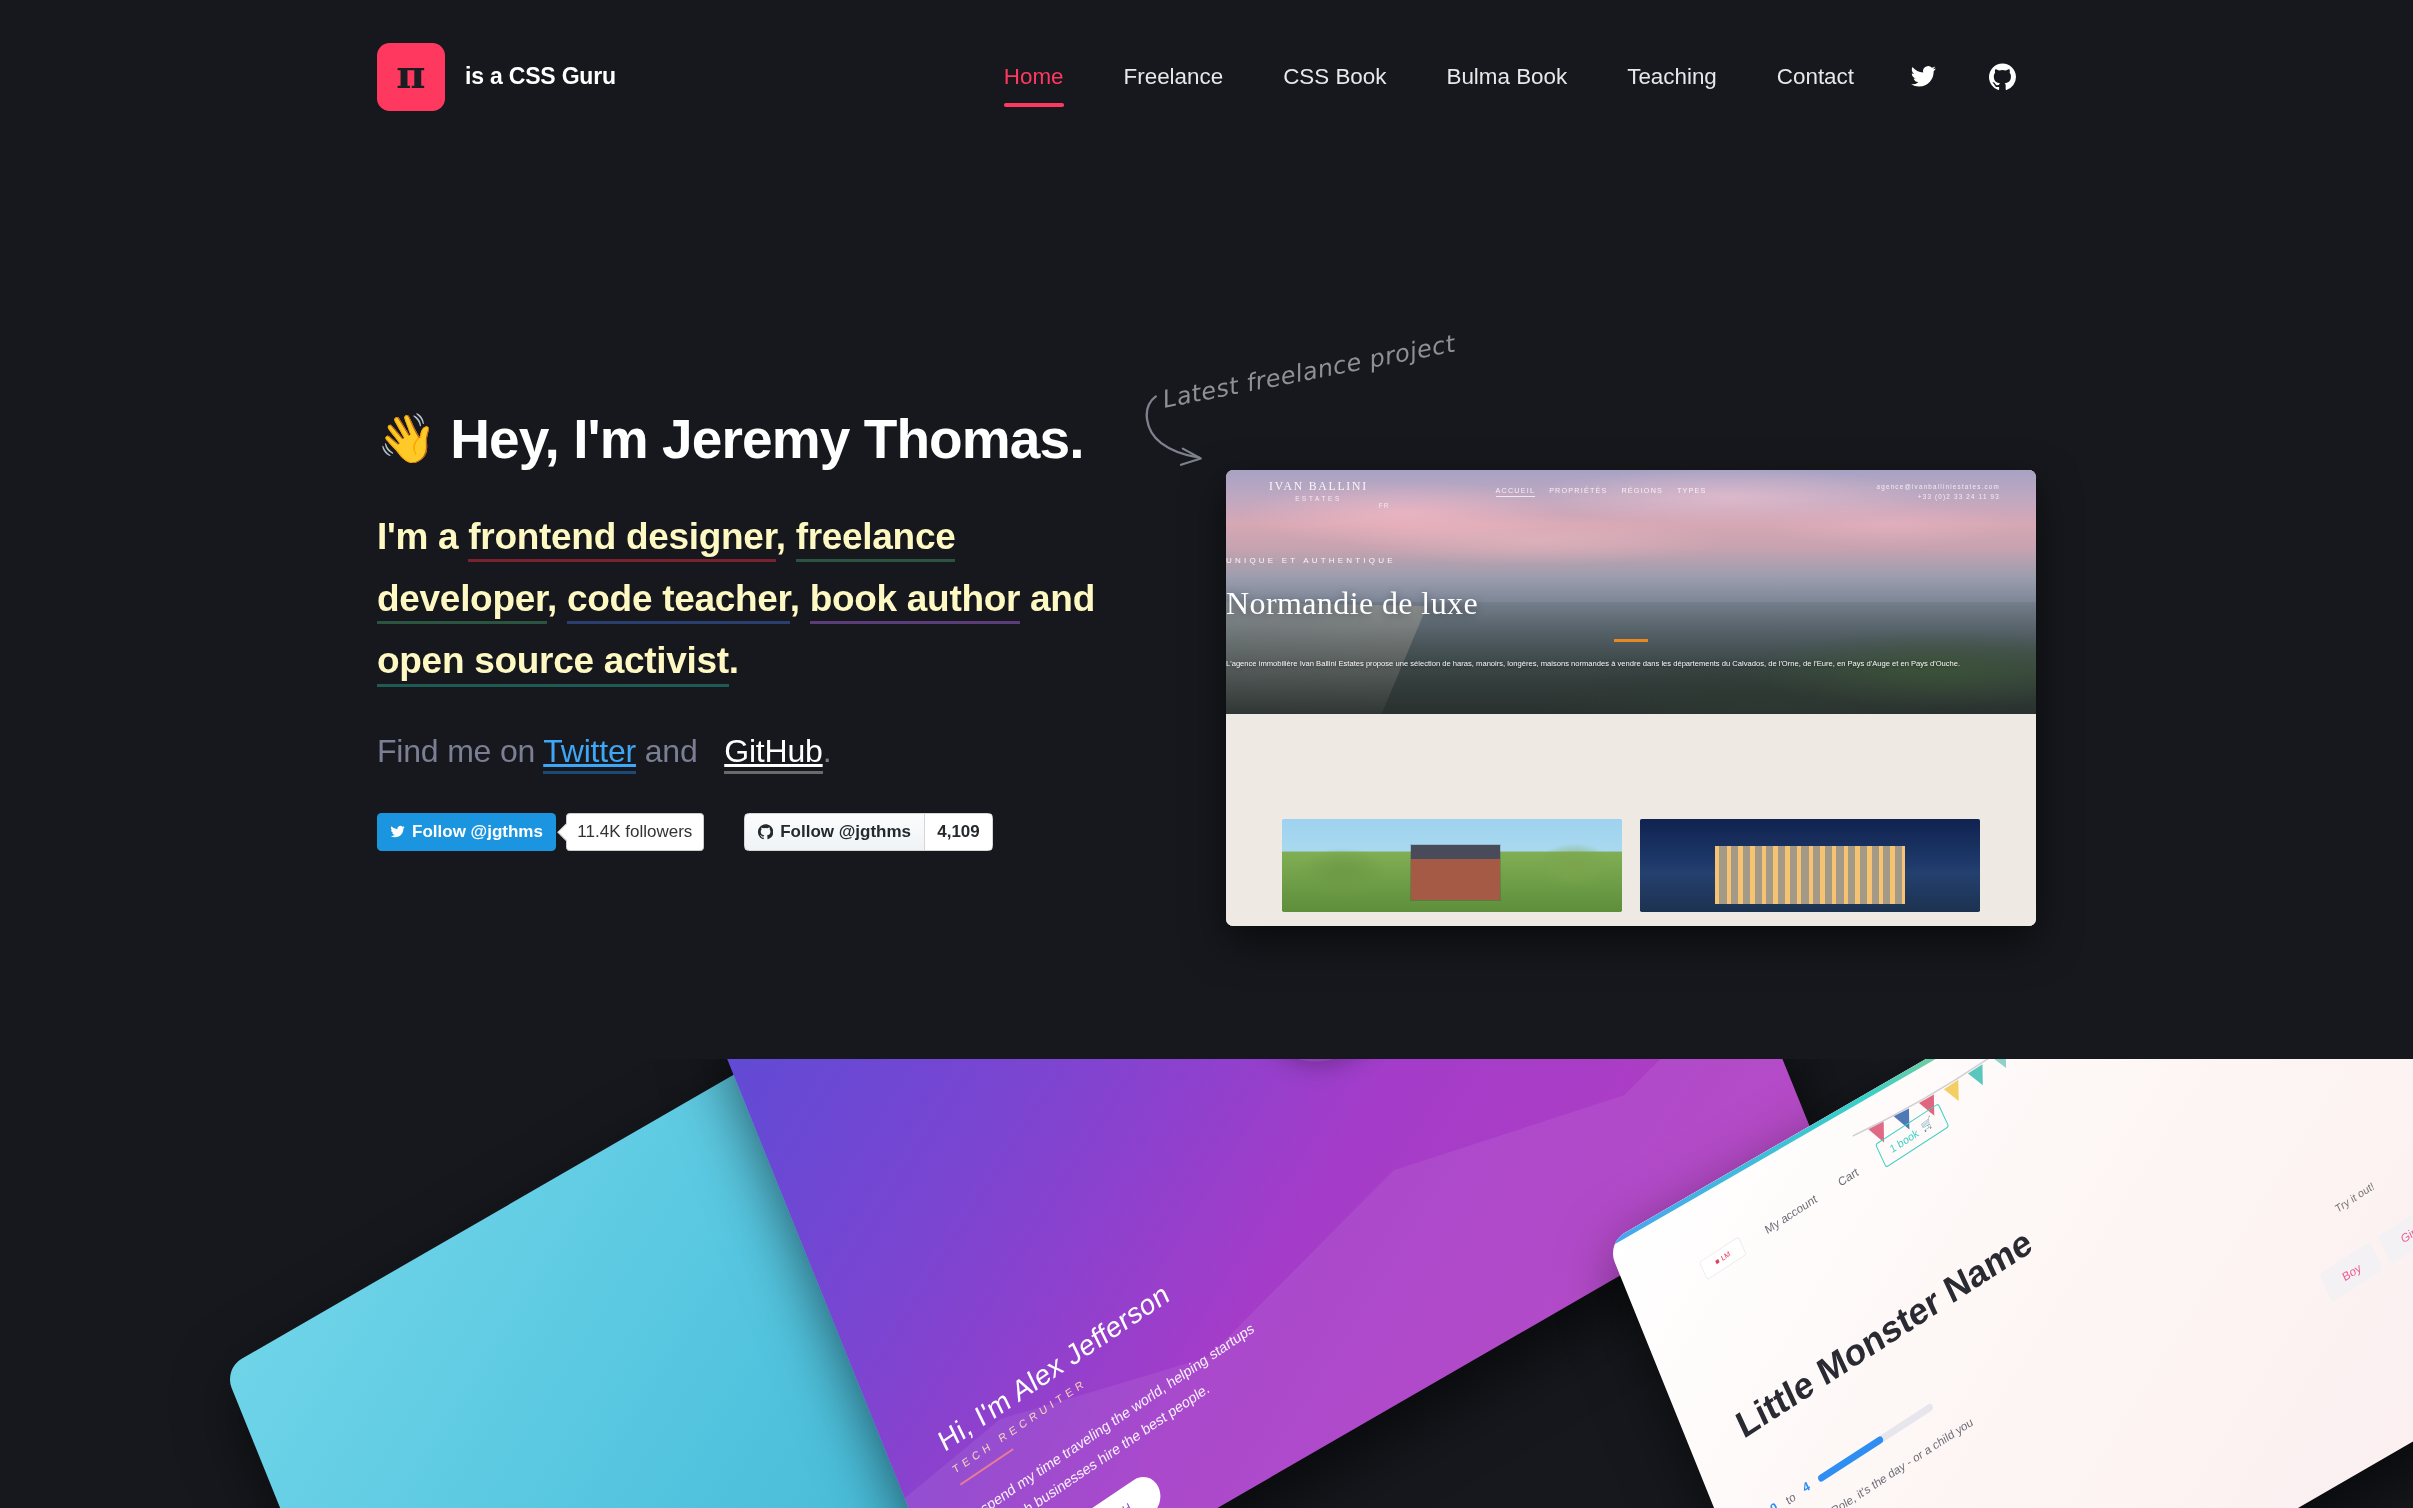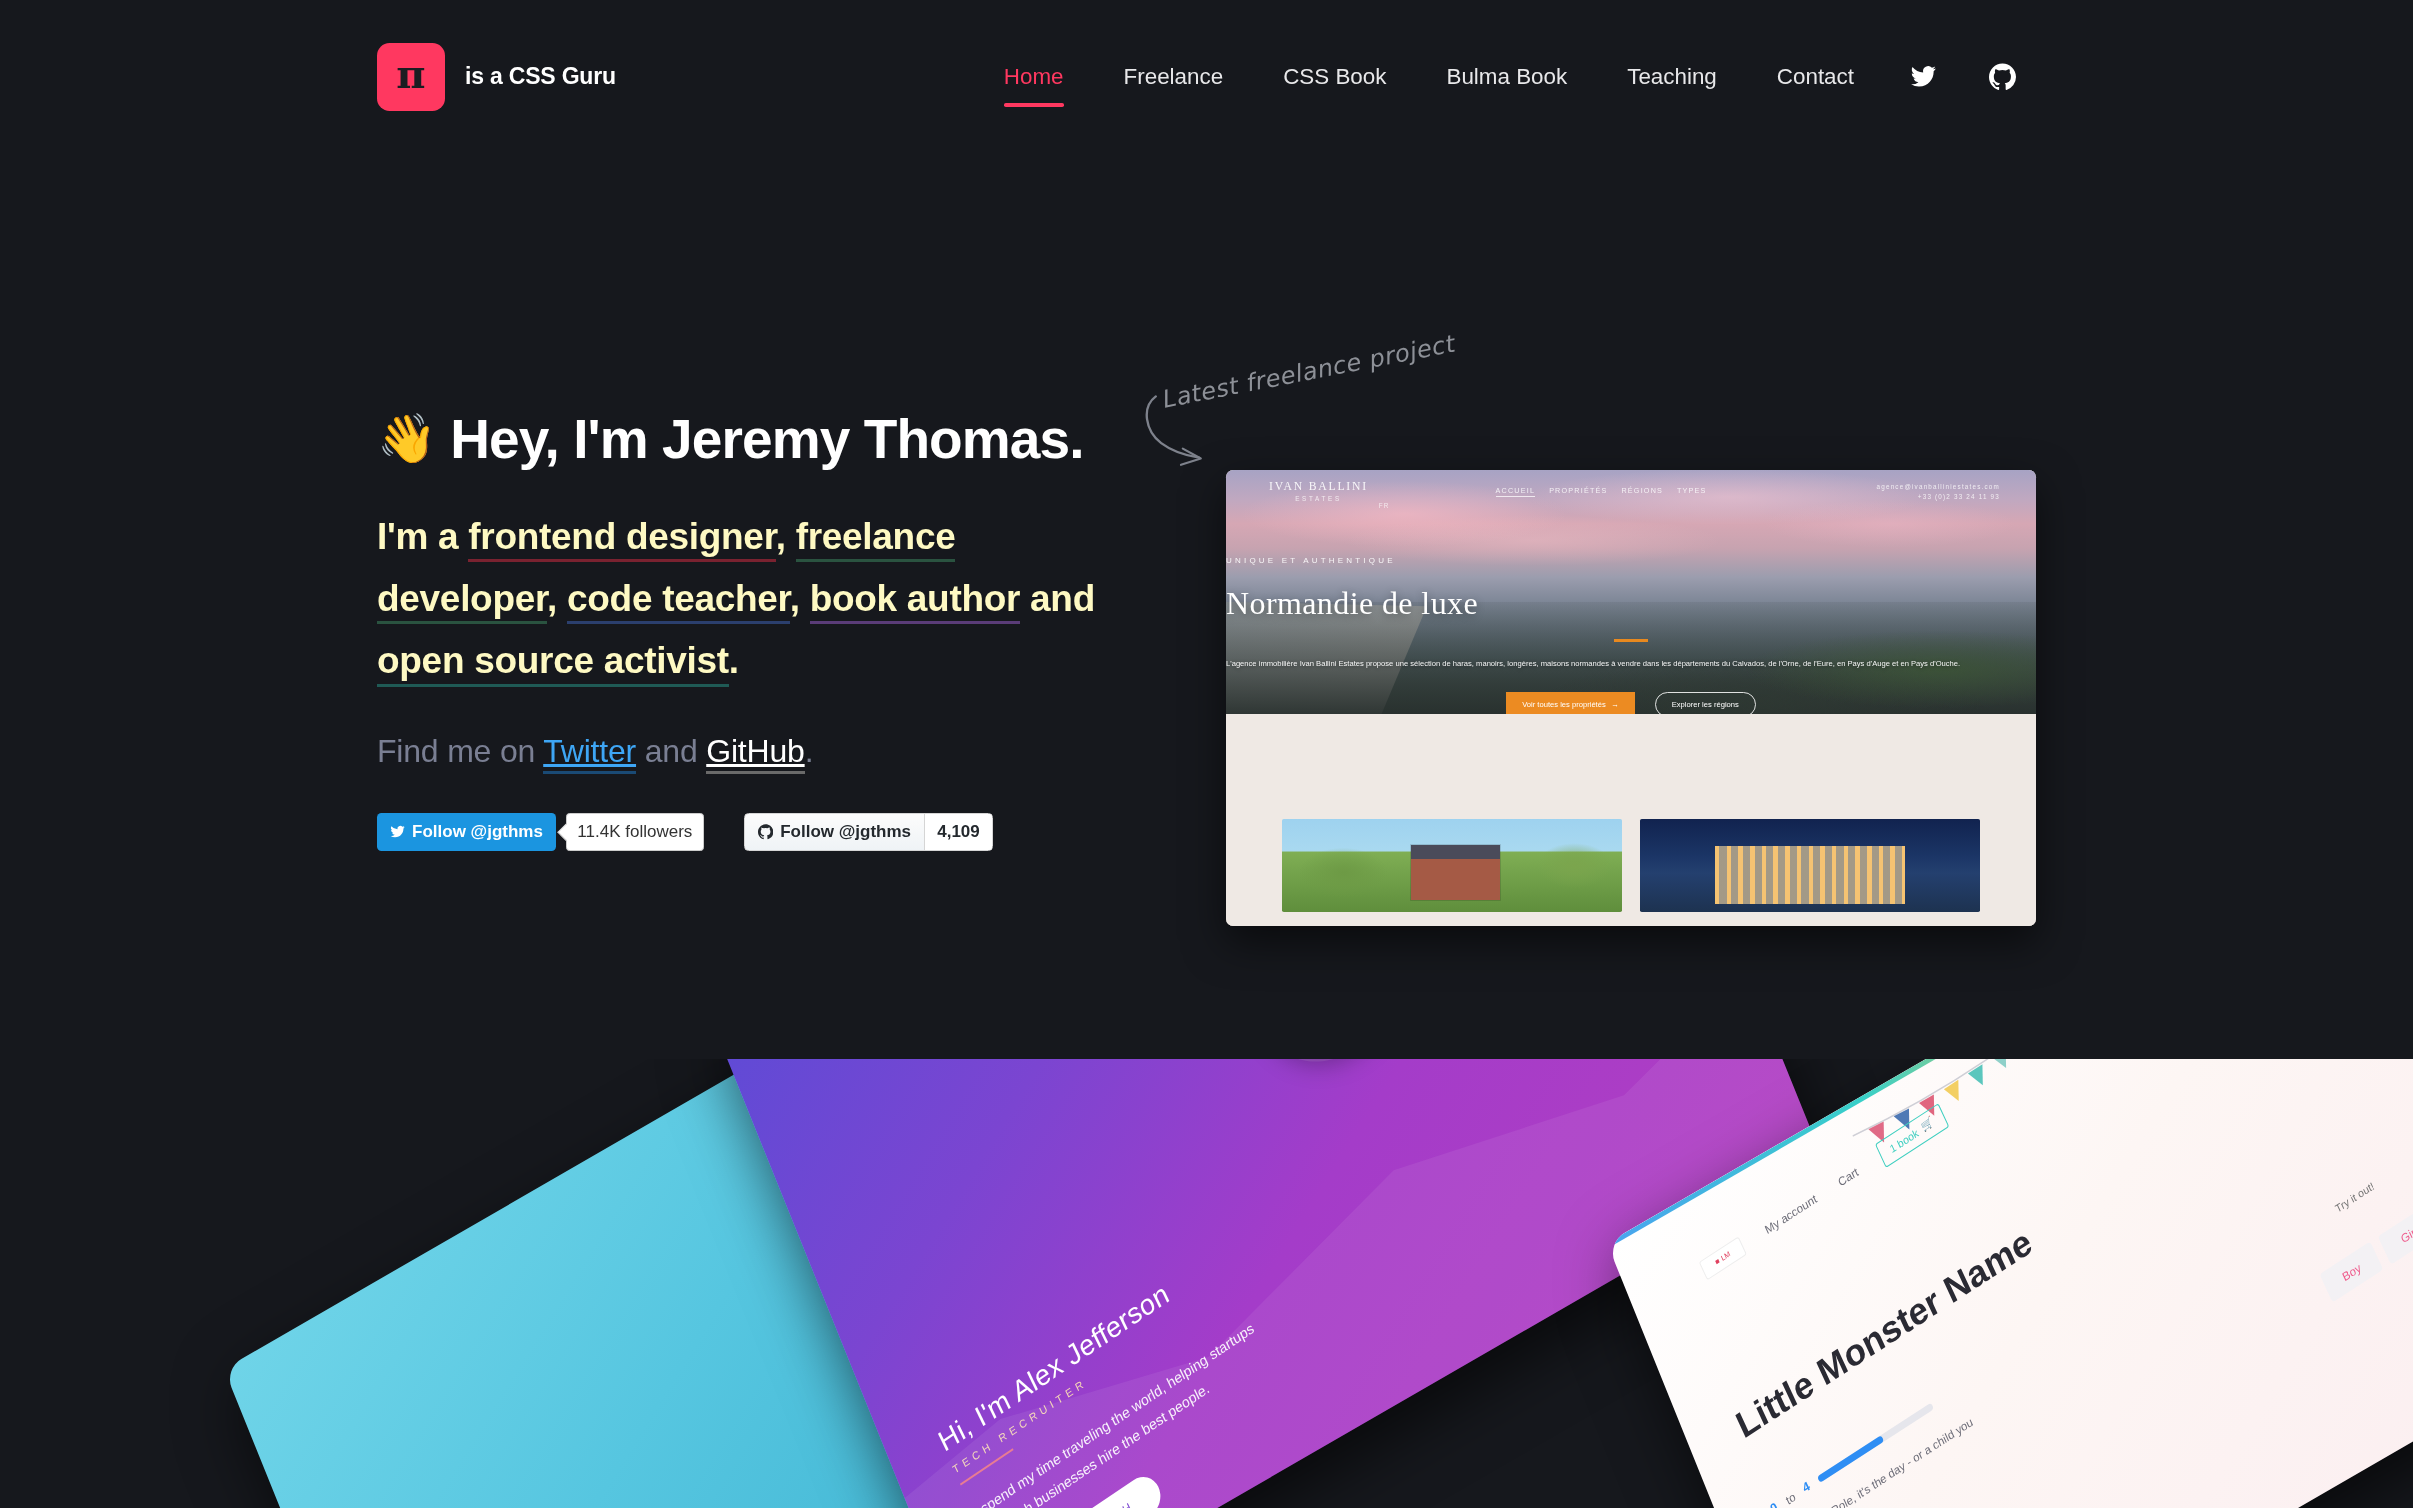--- a/index.html
+++ b/index.html
@@ -64,21 +64,21 @@
     letter-spacing:-0.3px;
     max-width:718px;
   }
   .u { border-bottom:3.6px solid; padding-bottom:2.7px; }
 
   .find-line {
     margin-top:41px;
     font-size:32px; color:#7a7f93; letter-spacing:-0.2px;
   }
   .lnk-twitter { color:#3ea6f5; border-bottom:3.6px solid #1a4a75; padding-bottom:1.8px; }
-  .lnk-github  { color:#ffffff; border-bottom:3.6px solid #6a6a6a; padding-bottom:1.8px; }
+  .lnk-github  { color:#ffffff; border-bottom:3.6px solid #6a6a6a; padding-bottom:1.8px;margin-left:18px; }
 
   
   .socials { margin-top:43px; display:flex; align-items:flex-end; gap:40px; }
   .tw-group { display:flex; align-items:stretch; height:38px; }
   .tw-btn {
     background:#1b95e0; color:#fff; font-size:17px; font-weight:700;
     display:flex; align-items:center; gap:7.2px;
     padding:0 12.6px; border-radius:4.5px;
   }
   .tw-btn svg { fill:#fff; }
@@ -439,27 +439,20 @@
         <div>agence@ivanballiniestates.com</div>
         <div>+33 (0)2 33 24 11 93</div>
       </div>
     </div>
 
     <div class="shot-center">
       <div class="shot-kicker">UNIQUE ET AUTHENTIQUE</div>
       <div class="shot-h1">Normandie de luxe</div>
       <div class="shot-rule"></div>
       <div class="shot-desc">L'agence immobilière Ivan Ballini Estates propose une sélection de haras, manoirs, longères, maisons normandes à vendre dans les départements du Calvados, de l'Orne, de l'Eure, en Pays d'Auge et en Pays d'Ouche.</div>
-      <div class="shot-btns">
-        <div class="btn-orange">
-          <span>Voir toutes les propriétés</span>
-          <span>→</span>
-        </div>
-        <div class="btn-ghost">Explorer les régions</div>
-      </div>
     </div>
   </div>
 
   <div class="shot-gallery">
     <div class="gal-card gal-day"></div>
     <div class="gal-card gal-night"></div>
   </div>
 </div>
 
 <div class="mockups">

